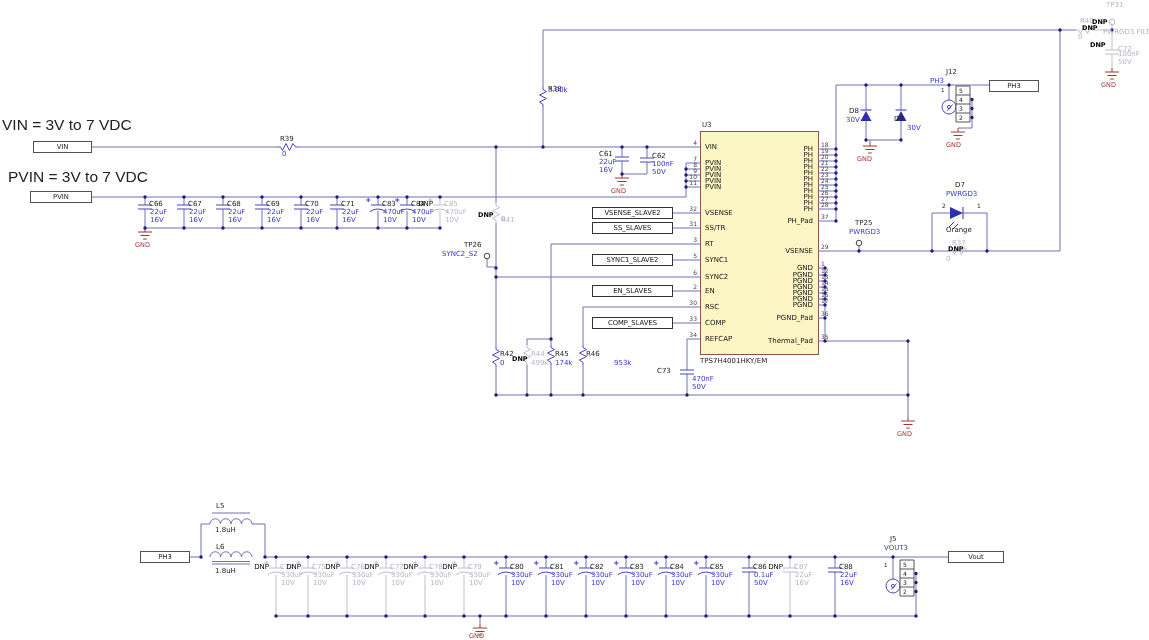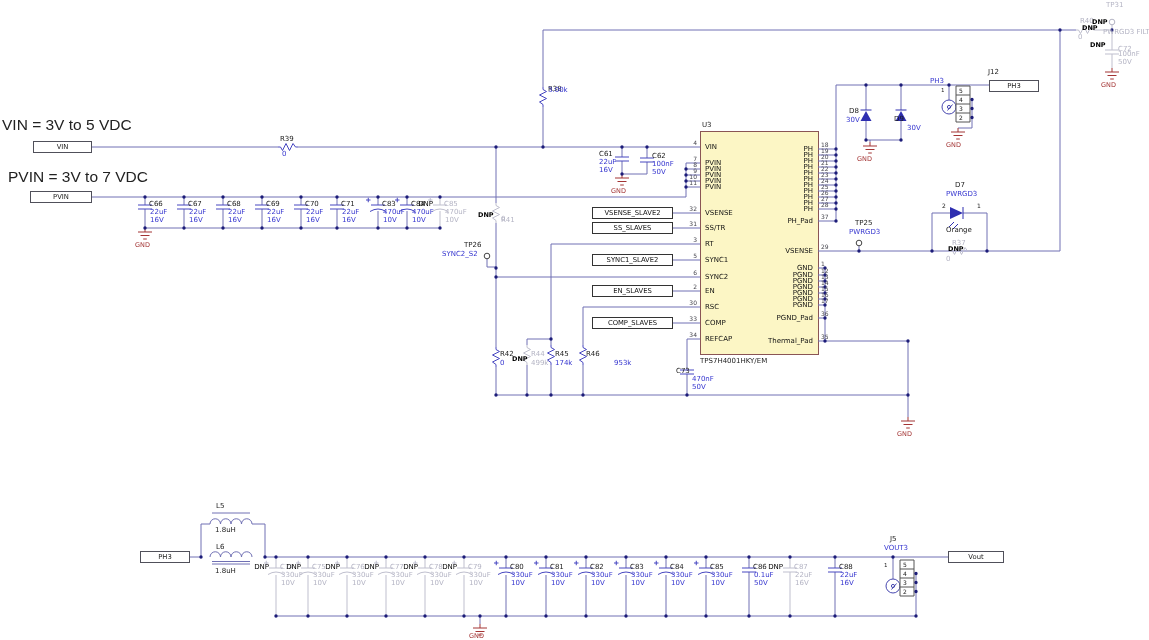--- a/index.html
+++ b/index.html
@@ -179,21 +179,21 @@
     <use href="#gnd" x="622" y="174"></use>
     <use href="#gnd" x="870" y="142"></use>
     <use href="#gnd" x="958" y="128"></use>
     <use href="#gnd" x="1112" y="68"></use>
     <use href="#gnd" x="908" y="417"></use>
     <use href="#gnd" x="480" y="624"></use>
 
     <path class="dots" d="M496 147h0M543 147h0M622 147h0M647 147h0M686 169h0M686 175h0M686 181h0M686 187h0M145 197h0M184 197h0M223 197h0M262 197h0M301 197h0M337 197h0M378 197h0M407 197h0M440 197h0M145 228h0M184 228h0M223 228h0M262 228h0M301 228h0M337 228h0M378 228h0M407 228h0M440 228h0M622 174h0M496 268h0M496 277h0M496 395h0M551 339h0M527 395h0M551 395h0M583 395h0M687 395h0M908 395h0M836 149h0M836 155h0M836 161h0M836 167h0M836 173h0M836 179h0M836 185h0M836 191h0M836 197h0M836 203h0M836 209h0M836 221h0M866 85h0M901 85h0M949 85h0M866 140h0M901 140h0M859 251h0M932 251h0M987 251h0M1060 30h0M1112 30h0M825 268h0M825 275h0M825 281h0M825 287h0M825 293h0M825 299h0M825 305h0M825 318h0M825 341h0M908 341h0M201 557h0M265 557h0M276 557h0M308 557h0M347 557h0M386 557h0M425 557h0M464 557h0M506 557h0M546 557h0M586 557h0M626 557h0M666 557h0M706 557h0M749 557h0M790 557h0M835 557h0M893 557h0M276 616h0M308 616h0M347 616h0M386 616h0M425 616h0M464 616h0M480 616h0M506 616h0M546 616h0M586 616h0M626 616h0M666 616h0M706 616h0M749 616h0M790 616h0M835 616h0M916 616h0M972 99.5h0M972 108.5h0M972 117.5h0M916 573.5h0M916 582.5h0M916 591.5h0"></path>
   </svg>
 
-  <span class="t big" style="left:2px;top:116px">VIN = 3V to 5 VDC</span>
+  <span class="t big" style="left:2px;top:116px">VIN = 3V to 7 VDC</span>
   <span class="t big" style="left:8px;top:168px">PVIN = 3V to 7 VDC</span>
 
   <div class="portbox" style="left:33px;top:141px;width:57px">VIN</div>
   <div class="portbox" style="left:30px;top:191px;width:60px">PVIN</div>
   <div class="portbox" style="left:989px;top:80px;width:48px">PH3</div>
   <div class="portbox" style="left:140px;top:551px;width:48px">PH3</div>
   <div class="portbox" style="left:948px;top:551px;width:54px">Vout</div>
 
   <div class="nlbox" style="left:592px;top:207px;width:79px">VSENSE_SLAVE2</div>
   <div class="nlbox" style="left:592px;top:222px;width:79px">SS_SLAVES</div>
@@ -516,21 +516,21 @@
   <span class="t gy" style="left:1080px;top:17px">R40</span>
   <span class="t dnp" style="left:1082px;top:25px">DNP</span>
   <span class="t gy" style="left:1078px;top:33px">0</span>
 
   <span class="t" style="left:599px;top:150px">C61</span>
   <span class="t v" style="left:599px;top:158px">22uF</span>
   <span class="t v" style="left:599px;top:166px">16V</span>
   <span class="t" style="left:652px;top:152px">C62</span>
   <span class="t v" style="left:652px;top:160px">100nF</span>
   <span class="t v" style="left:652px;top:168px">50V</span>
-  <span class="t" style="left:676px;top:367px">C73</span>
+  <span class="t" style="left:657px;top:367px">C73</span>
   <span class="t v" style="left:692px;top:375px">470nF</span>
   <span class="t v" style="left:692px;top:383px">50V</span>
   <span class="t dnp" style="left:1090px;top:42px">DNP</span>
   <span class="t gy" style="left:1118px;top:45px">C72</span>
   <span class="t gy" style="left:1118px;top:50px">100nF</span>
   <span class="t gy" style="left:1118px;top:58px">50V</span>
 
   <span class="t" style="left:849px;top:107px">D8</span>
   <span class="t v" style="left:846px;top:116px">30V</span>
   <span class="t" style="left:894px;top:115px">D9</span>
@@ -542,21 +542,21 @@
   <span class="t" style="left:946px;top:226px">Orange</span>
 
   <span class="t" style="left:464px;top:241px">TP26</span>
   <span class="t v" style="left:442px;top:250px">SYNC2_S2</span>
   <span class="t" style="left:855px;top:219px">TP25</span>
   <span class="t v" style="left:849px;top:228px">PWRGD3</span>
   <span class="t gy" style="left:1106px;top:1px">TP31</span>
   <span class="t gy" style="left:1103px;top:28px">PWRGD3 FILT</span>
   <span class="t dnp" style="left:1092px;top:19px">DNP</span>
 
-  <span class="t" style="left:988px;top:68px">J12</span>
+  <span class="t" style="left:946px;top:68px">J12</span>
   <span class="t v" style="left:930px;top:77px">PH3</span>
   <span class="t" style="left:941px;top:87px;font-size:5.5px">1</span>
   <span class="t" style="left:959px;top:87.5px;font-size:6px">5</span>
   <span class="t" style="left:959px;top:96.5px;font-size:6px">4</span>
   <span class="t" style="left:959px;top:105.5px;font-size:6px">3</span>
   <span class="t" style="left:959px;top:114.5px;font-size:6px">2</span>
   <span class="t" style="left:890px;top:535px">J5</span>
   <span class="t v" style="left:884px;top:544px">VOUT3</span>
   <span class="t" style="left:884px;top:562px;font-size:5.5px">1</span>
   <span class="t" style="left:903px;top:561.5px;font-size:6px">5</span>

